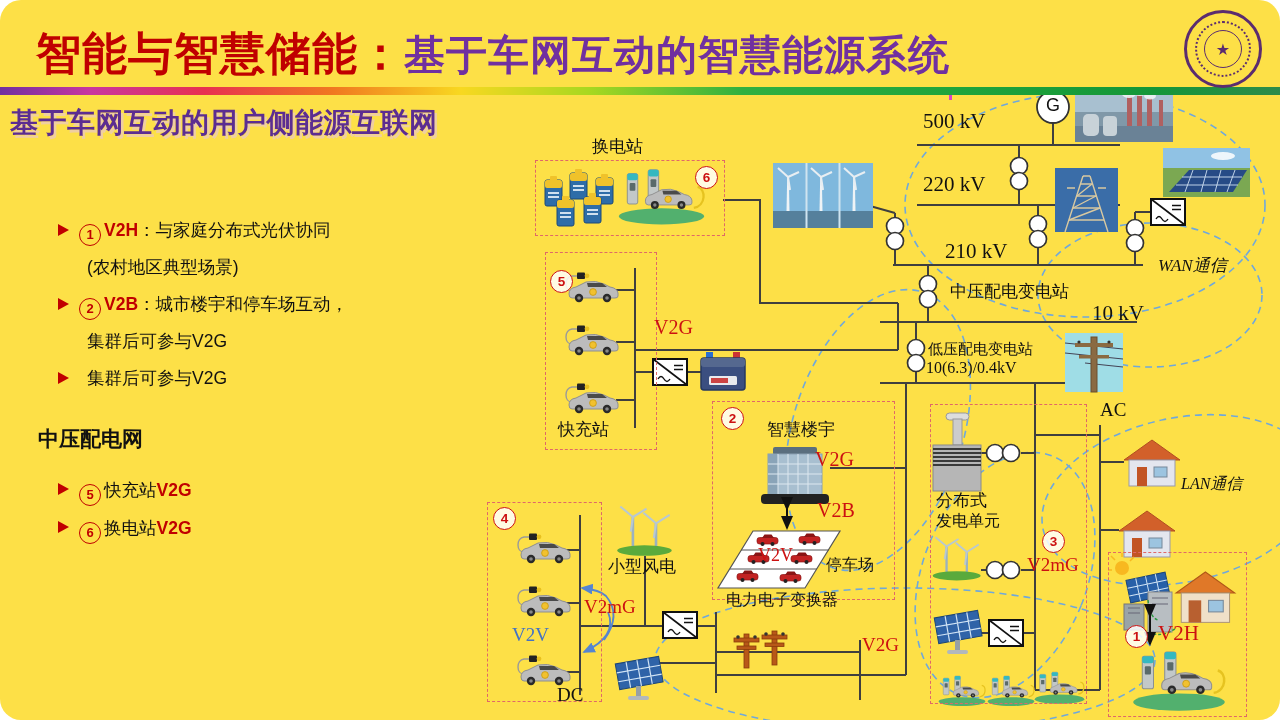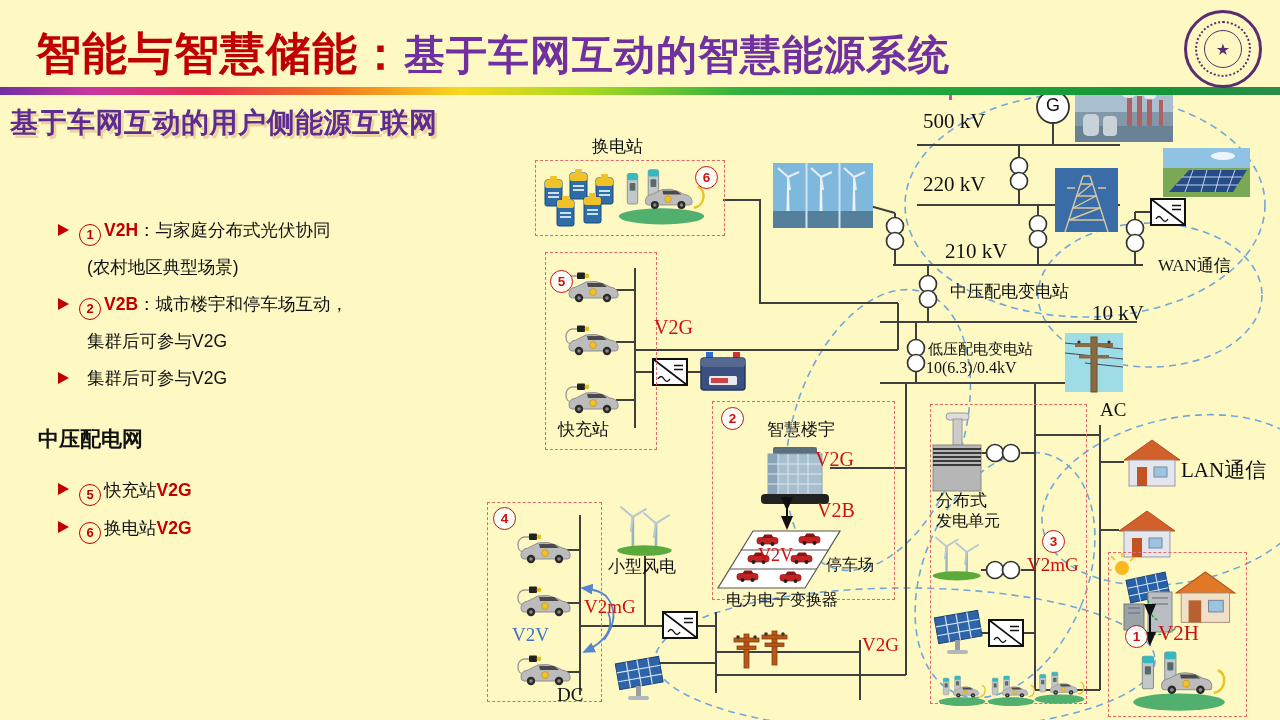--- a/index.html
+++ b/index.html
@@ -1,21 +1,21 @@
 <!DOCTYPE html>
 <html><head>
 <meta charset="utf-8">
 <style>
   html,body{margin:0;padding:0;background:#fff;}
-  #slide{position:relative;width:1280px;height:720px;background:#fef9c3;overflow:hidden;
-         font-family:"Liberation Sans","DejaVu Sans",sans-serif;}
+  #slide{position:relative;width:1280px;height:720px;background:#fde047;overflow:hidden;
+         font-family:"Liberation Sans","DejaVu Sans",sans-serif;border-radius:21px;}
   .abs{position:absolute;}
   .lbl{position:absolute;white-space:nowrap;color:#111;z-index:6;}
   .serif{font-family:"Liberation Serif","DejaVu Serif",serif;}
-  .it{}
+  .it{font-style:italic;}
   .red{color:#CC1111;}
   .blue{color:#4472C4;}
   .dashbox{position:absolute;border:1.6px dashed #E06868;z-index:4;}
   .cnum{position:absolute;width:21px;height:21px;border:1.7px solid #CC1111;border-radius:50%;
         color:#CC1111;font:bold 13.5px/21px "Liberation Sans",sans-serif;text-align:center;
         background:rgba(255,255,255,.85);z-index:7;}
   
   #title{position:absolute;left:36px;top:28px;line-height:52px;font-weight:bold;z-index:8;}
   #title .t-red{font-size:45px;color:#C00000;letter-spacing:1px;}
   #title .t-purple{font-size:41px;color:#7030A0;letter-spacing:1px;}
@@ -421,21 +421,21 @@
   <div class="dashbox" style="left:712px;top:401px;width:181px;height:197px;"></div>
   <div class="dashbox" style="left:930px;top:404px;width:155px;height:298px;"></div>
   <div class="dashbox" style="left:1108px;top:552px;width:137px;height:163px;"></div>
 
   <div class="lbl serif" style="left:923px;top:109px;font-size:21px;">500 kV</div>
   <div class="lbl serif" style="left:923px;top:172px;font-size:21px;">220 kV</div>
   <div class="lbl serif" style="left:945px;top:239px;font-size:21px;">210 kV</div>
   <div class="lbl serif" style="left:1092px;top:301px;font-size:21px;">10 kV</div>
   <div class="lbl" style="left:1046px;top:95px;font-size:18px;">G</div>
   <div class="lbl serif it" style="left:1158px;top:254px;font-size:17px;">WAN通信</div>
-  <div class="lbl serif it" style="left:1181px;top:456px;font-size:21px;">LAN通信</div>
+  <div class="lbl serif it" style="left:1181px;top:474px;font-size:16px;">LAN通信</div>
   <div class="lbl" style="left:950px;top:280px;font-size:17px;">中压配电变电站</div>
   <div class="lbl" style="left:928px;top:340px;font-size:15px;">低压配电变电站</div>
   <div class="lbl serif" style="left:926px;top:359px;font-size:16px;">10(6.3)/0.4kV</div>
   <div class="lbl" style="left:592px;top:135px;font-size:17px;">换电站</div>
   <div class="lbl" style="left:558px;top:418px;font-size:17px;">快充站</div>
   <div class="lbl" style="left:767px;top:418px;font-size:17px;">智慧楼宇</div>
   <div class="lbl" style="left:826px;top:555px;font-size:16px;">停车场</div>
   <div class="lbl" style="left:608px;top:555px;font-size:17px;">小型风电</div>
   <div class="lbl" style="left:726px;top:590px;font-size:16px;">电力电子变换器</div>
   <div class="lbl" style="left:936px;top:489px;font-size:17px;">分布式</div>

